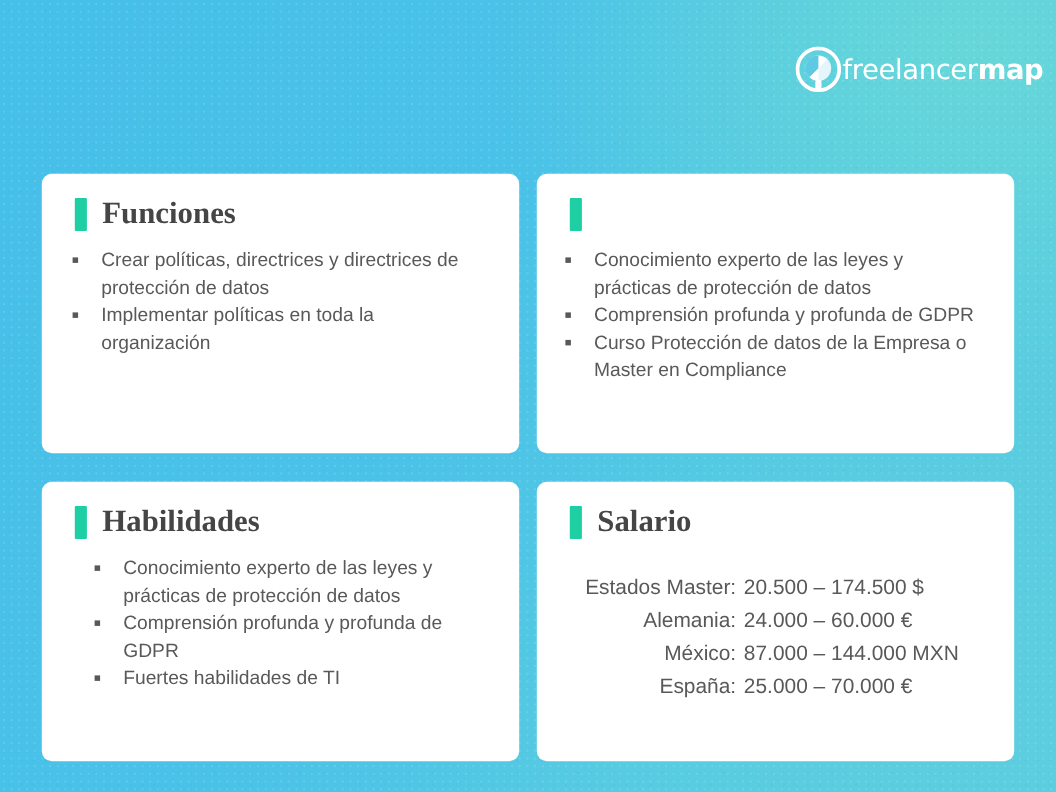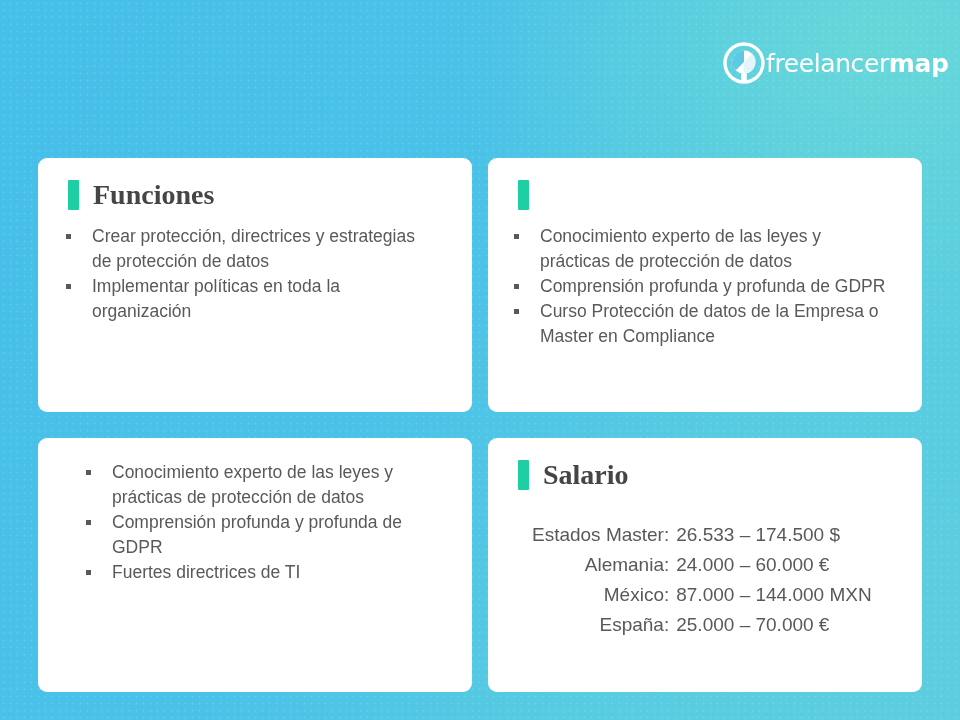--- a/index.html
+++ b/index.html
@@ -219,21 +219,21 @@
     <div class="card" id="card-funciones">
       <div class="card-heading">
         <span class="accent-bar"></span>
         <span class="card-title">Funciones</span>
       </div>
       <ul class="bullet-list">
         <li>
           <span class="bullet-marker">
               <span class="sq"></span>
             </span>
-          <span class="bullet-text">Crear protección, directrices y estrategias de protección de datos</span>
+          <span class="bullet-text">Crear políticas, directrices y directrices de protección de datos</span>
         </li>
         <li>
           <span class="bullet-marker">
               <span class="sq"></span>
             </span>
           <span class="bullet-text">Implementar políticas en toda la organización</span>
         </li>
       </ul>
     </div>
 
@@ -257,52 +257,56 @@
         <li>
           <span class="bullet-marker">
               <span class="sq"></span>
             </span>
           <span class="bullet-text">Curso Protección de datos de la Empresa o Master en Compliance</span>
         </li>
       </ul>
     </div>
 
     <div class="card" id="card-habilidades">
+      <div class="card-heading">
+        <span class="accent-bar"></span>
+        <span class="card-title">Habilidades</span>
+      </div>
       <ul class="bullet-list">
         <li>
           <span class="bullet-marker">
               <span class="sq"></span>
             </span>
           <span class="bullet-text">Conocimiento experto de las leyes y prácticas de protección de datos</span>
         </li>
         <li>
           <span class="bullet-marker">
               <span class="sq"></span>
             </span>
           <span class="bullet-text">Comprensión profunda y profunda de GDPR</span>
         </li>
         <li>
           <span class="bullet-marker">
               <span class="sq"></span>
             </span>
-          <span class="bullet-text">Fuertes directrices de TI</span>
+          <span class="bullet-text">Fuertes habilidades de TI</span>
         </li>
       </ul>
     </div>
 
     <div class="card" id="card-salario">
       <div class="card-heading">
         <span class="accent-bar"></span>
         <span class="card-title">Salario</span>
       </div>
       <table id="salary-table">
         <tbody>
           <tr>
             <td class="sal-country">Estados Master:</td>
-            <td class="sal-range">26.533 – 174.500 $</td>
+            <td class="sal-range">20.500 – 174.500 $</td>
           </tr>
           <tr>
             <td class="sal-country">Alemania:</td>
             <td class="sal-range">24.000 – 60.000 €</td>
           </tr>
           <tr>
             <td class="sal-country">México:</td>
             <td class="sal-range">87.000 – 144.000 MXN</td>
           </tr>
           <tr>

